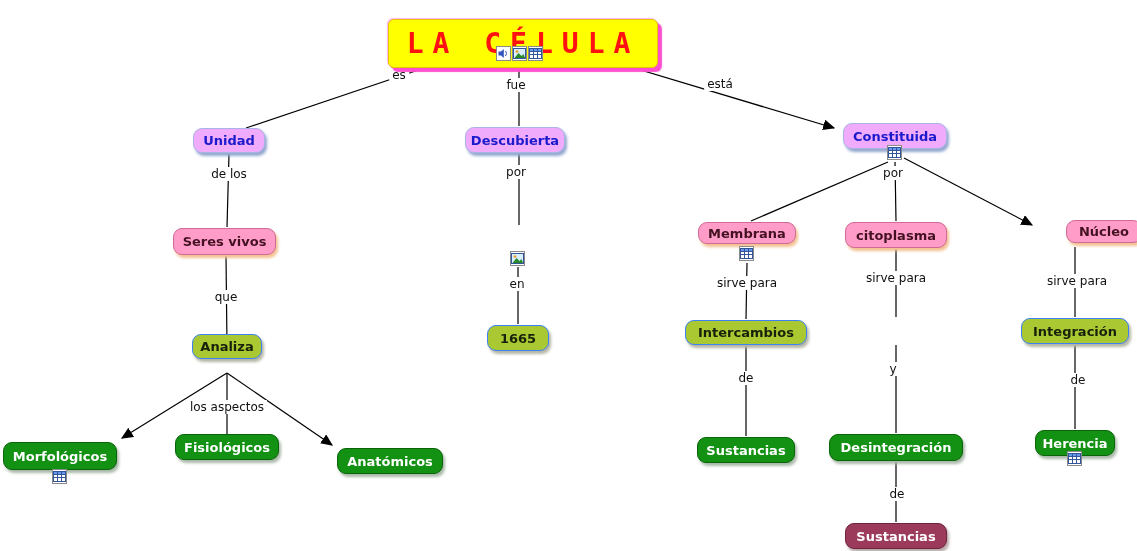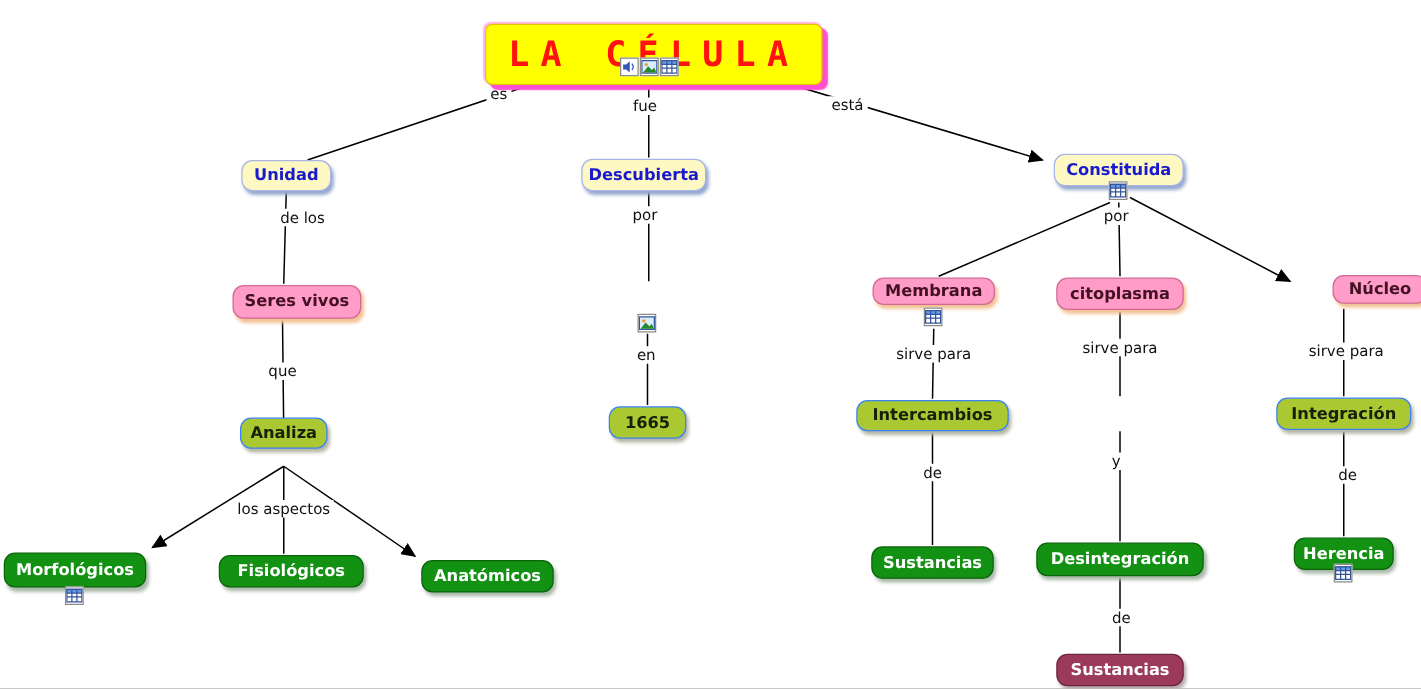--- a/index.html
+++ b/index.html
@@ -11,21 +11,21 @@
   svg.wires{position:absolute;left:0;top:0;z-index:1;pointer-events:none;}
   .elabel{
     position:absolute;transform:translateX(-50%);background:#fff;
     padding:0 3px;font-size:12px;color:#101010;z-index:2;white-space:nowrap;
   }
   .node{
     position:absolute;display:flex;align-items:center;justify-content:center;
     font-weight:bold;font-size:13px;border-radius:9px;z-index:3;
     box-sizing:border-box;white-space:nowrap;cursor:default;
   }
-  .lvl1{background:#fef9c3;color:#1a1acc;border:1px solid #aab4e4;box-shadow:2px 3px 3px #93a8cf;}
+  .lvl1{background:#f0abfc;color:#1a1acc;border:1px solid #aab4e4;box-shadow:2px 3px 3px #93a8cf;}
   .pink{background:#ff9cc7;color:#441122;border:1px solid #d06a96;box-shadow:2px 3px 3px #f3c091;}
   .olive{background:#a9c832;color:#17210a;border:1px solid #3b82f6;box-shadow:2px 3px 3px #b5b5a5;}
   .green{background:#129112;color:#ffffff;border:1px solid #0a640a;box-shadow:2px 3px 3px #a9b9a9;}
   .maroon{background:#9c3a5c;color:#ffffff;border:1px solid #6d2440;box-shadow:2px 3px 3px #b9a9a9;}
   .title-node{
     position:absolute;left:388px;top:6px;width:268px;height:47px;
     background:#ffff00;border:1px solid #e6c400;border-radius:6px;
     box-shadow:4px 4px 1px #ff4fd0,-1px -1px 1px #ffb3ec,1px 1px 0 #ff7ddd;
     display:flex;align-items:center;justify-content:center;
     color:#ff1111;font-family:"DejaVu Sans Mono",monospace;font-weight:bold;
@@ -69,22 +69,22 @@
       <line x1="896" y1="249" x2="896" y2="317"></line>
       <line x1="896" y1="345" x2="896" y2="433"></line>
       <line x1="896" y1="462" x2="896" y2="522"></line>
       <line x1="1075" y1="247" x2="1075" y2="317"></line>
       <line x1="1075" y1="345" x2="1075" y2="429"></line>
     </g>
   </svg>
 
   <span class="elabel" style="left:399px;top:68px">es</span>
   <span class="elabel" style="left:516px;top:78px">fue</span>
-  <span class="elabel" style="left:678px;top:77px">está</span>
-  <span class="elabel" style="left:242px;top:167px">de los</span>
+  <span class="elabel" style="left:720px;top:77px">está</span>
+  <span class="elabel" style="left:229px;top:167px">de los</span>
   <span class="elabel" style="left:516px;top:165px">por</span>
   <span class="elabel" style="left:893px;top:166px">por</span>
   <span class="elabel" style="left:226px;top:290px">que</span>
   <span class="elabel" style="left:517px;top:277px">en</span>
   <span class="elabel" style="left:747px;top:276px">sirve para</span>
   <span class="elabel" style="left:896px;top:271px">sirve para</span>
   <span class="elabel" style="left:1077px;top:274px">sirve para</span>
   <span class="elabel" style="left:227px;top:400px">los aspectos</span>
   <span class="elabel" style="left:746px;top:371px">de</span>
   <span class="elabel" style="left:893px;top:362px">y</span>
@@ -125,21 +125,21 @@
   <span class="mini-icon mini-abs" style="left:887px;top:145px">
     <svg width="13" height="13" viewBox="0 0 13 13">
       <rect x="0.5" y="1.5" width="12" height="10" fill="#fff" stroke="#335599"></rect>
       <rect x="0.5" y="1.5" width="12" height="3" fill="#6699ee" stroke="#335599"></rect>
       <line x1="4.5" y1="1.5" x2="4.5" y2="11.5" stroke="#335599"></line>
       <line x1="8.5" y1="1.5" x2="8.5" y2="11.5" stroke="#335599"></line>
       <line x1="0.5" y1="7.5" x2="12.5" y2="7.5" stroke="#335599"></line>
     </svg>
   </span>
 
-  <div class="node pink" style="left:186px;top:228px;width:103px;height:27px">Seres vivos</div>
+  <div class="node pink" style="left:173px;top:228px;width:103px;height:27px">Seres vivos</div>
   <div class="node pink" style="left:698px;top:222px;width:98px;height:22px">Membrana</div>
   <div class="node pink" style="left:845px;top:222px;width:102px;height:26px">citoplasma</div>
   <div class="node pink" style="left:1066px;top:220px;width:76px;height:23px">Núcleo</div>
 
   <span class="mini-icon mini-abs" style="left:510px;top:251px">
     <svg width="13" height="13" viewBox="0 0 13 13">
       <rect x="0.5" y="1.5" width="12" height="10" fill="#d8eefc" stroke="#335599"></rect>
       <circle cx="4" cy="4.6" r="1.3" fill="#ee9922"></circle>
       <polygon points="1.5,11 5.5,6 8.5,9 10.5,7 12,11" fill="#2a8a2a"></polygon>
     </svg>
@@ -153,21 +153,21 @@
       <line x1="0.5" y1="7.5" x2="12.5" y2="7.5" stroke="#335599"></line>
     </svg>
   </span>
 
   <div class="node olive" style="left:192px;top:334px;width:70px;height:25px">Analiza</div>
   <div class="node olive" style="left:487px;top:325px;width:62px;height:26px">1665</div>
   <div class="node olive" style="left:685px;top:320px;width:122px;height:25px">Intercambios</div>
   <div class="node olive" style="left:1021px;top:318px;width:108px;height:26px">Integración</div>
 
   <div class="node green" style="left:3px;top:442px;width:114px;height:28px">Morfológicos</div>
-  <div class="node green" style="left:175px;top:444px;width:116px;height:26px">Fisiológicos</div>
+  <div class="node green" style="left:175px;top:434px;width:104px;height:26px">Fisiológicos</div>
   <div class="node green" style="left:337px;top:448px;width:106px;height:26px">Anatómicos</div>
   <div class="node green" style="left:697px;top:437px;width:98px;height:26px">Sustancias</div>
   <div class="node green" style="left:829px;top:434px;width:134px;height:27px">Desintegración</div>
   <div class="node green" style="left:1035px;top:430px;width:80px;height:26px">Herencia</div>
 
   <span class="mini-icon mini-abs" style="left:52px;top:469px">
     <svg width="13" height="13" viewBox="0 0 13 13">
       <rect x="0.5" y="1.5" width="12" height="10" fill="#fff" stroke="#335599"></rect>
       <rect x="0.5" y="1.5" width="12" height="3" fill="#6699ee" stroke="#335599"></rect>
       <line x1="4.5" y1="1.5" x2="4.5" y2="11.5" stroke="#335599"></line>

